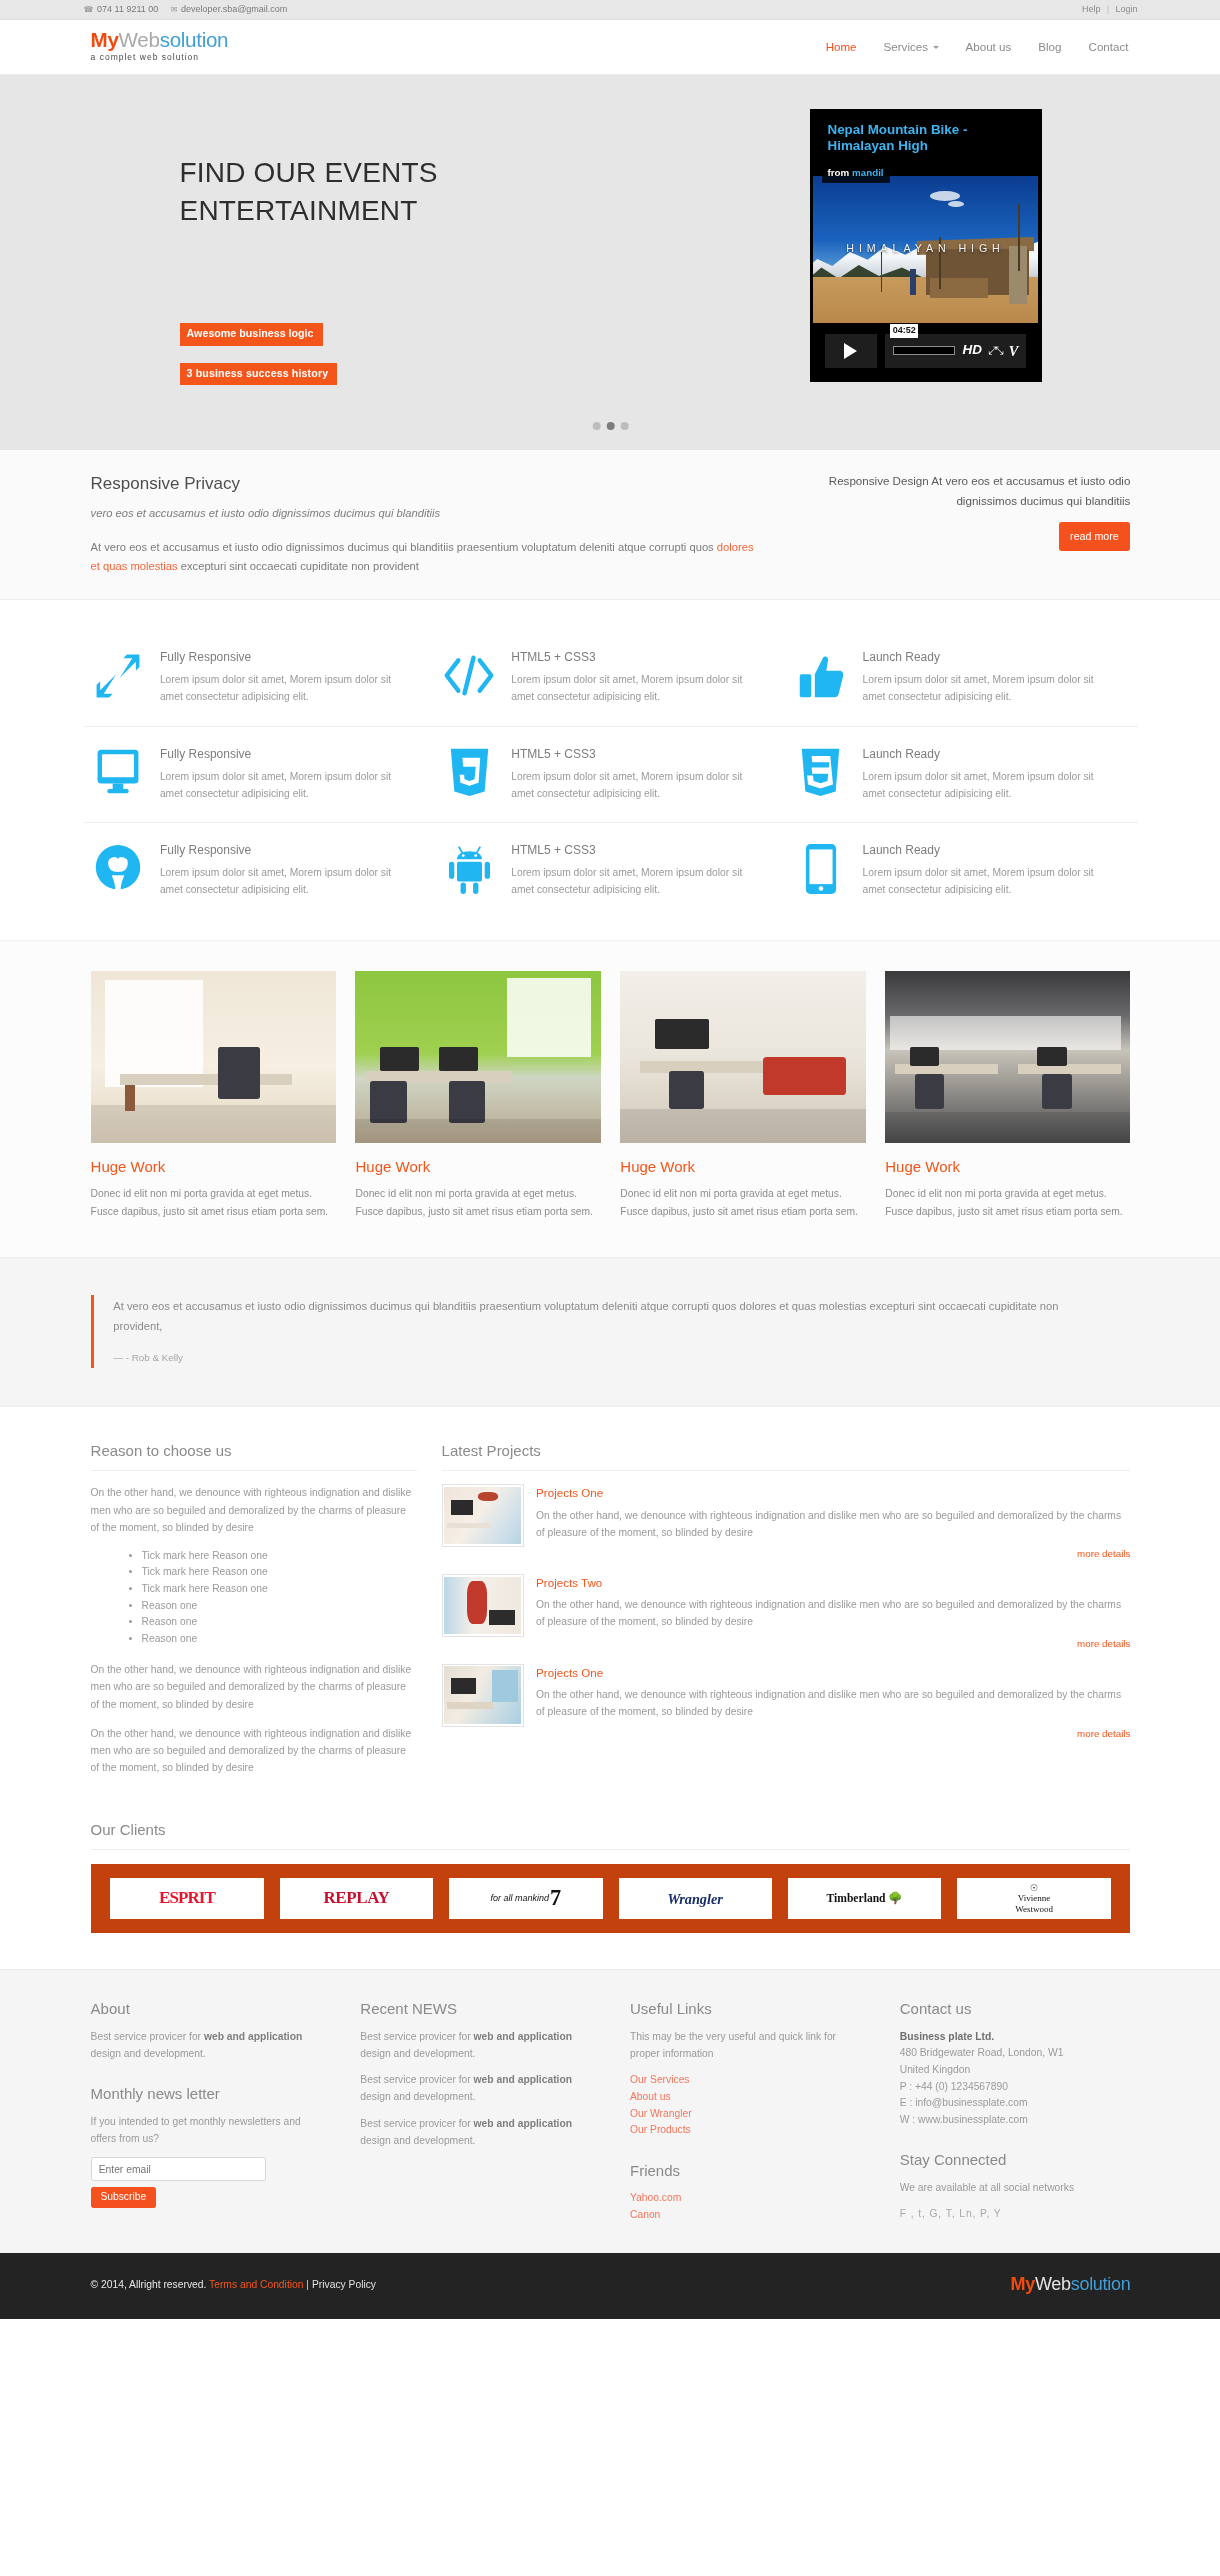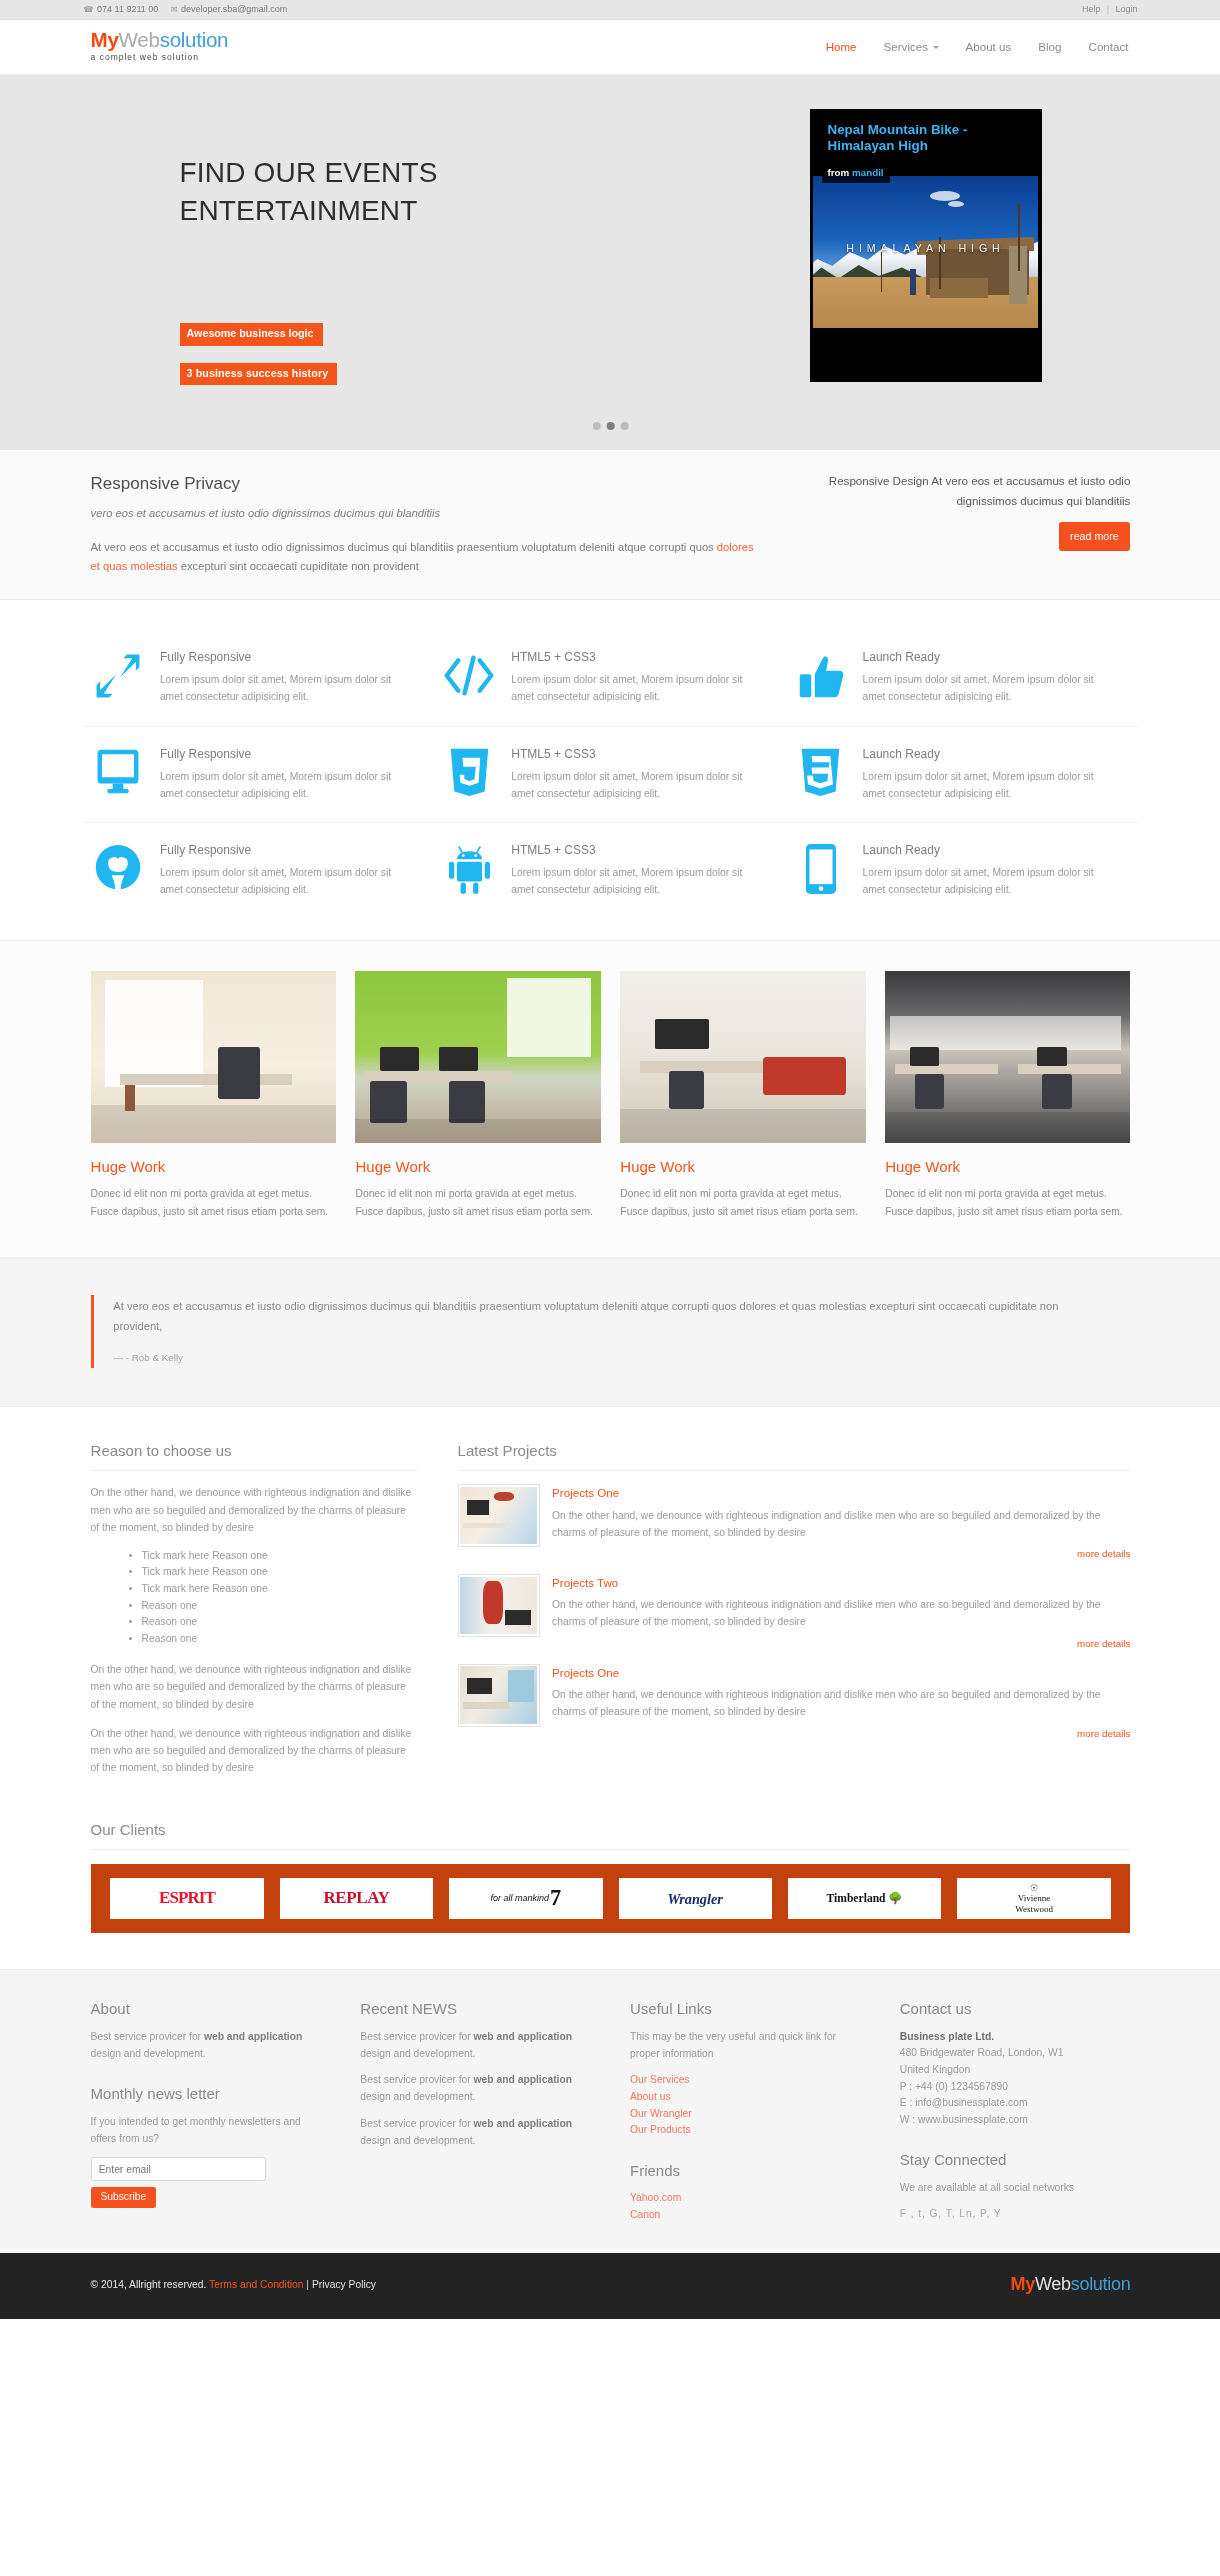--- a/index.html
+++ b/index.html
@@ -129,21 +129,21 @@
 
   
   .quoteband { background: #f5f5f5; padding: 36px 0 38px; border-top: 0.9px solid #efefef; border-bottom: 0.9px solid #efefef; }
   .quoteband .container { padding-left: 7.1px; }
   .qblock { border-left: 3.6px solid #f4551a; padding: 2.7px 0 2.7px 19.7px; max-width: 1001px; }
   .qblock p { font-size: 11.2px; color: #8b8b8b; line-height: 1.78; }
   .qblock .cite { font-size: 9.8px; color: #a5a5a5; margin-top: 12.5px; display: block; }
 
   
   .lower { background: #fff; padding: 32px 0 23px; }
-  .lower .container { display: flex; gap: 41px; padding: 0 7.1px; }
+  .lower .container { display: flex; gap: 25px; padding: 0 7.1px; }
   .lcol-left { width: 326px; }
   .lcol-right { flex: 1; }
   .sec-title { font-size: 15px; color: #8b8b8b; font-weight: normal; padding-bottom: 8px; border-bottom: 0.9px solid #ededed; margin-bottom: 13.4px; }
   .lcol-left p { font-size: 10.3px; color: #9a9a9a; line-height: 1.68; margin-bottom: 11.6px; }
   .lcol-left ul { margin: 0 0 13.4px 23px; }
   .lcol-left li { font-size: 10.3px; color: #9a9a9a; line-height: 1.62; list-style: disc; margin-left: 28px; }
 
   .proj { display: flex; gap: 12.5px; margin-bottom: 12.5px; }
   .proj-thumb { width: 82px; min-width: 82px; height: 63px; border: 0.9px solid #e2e2e2; padding: 1.8px; background: #fff; }
   .proj-img { width: 100%; height: 100%; position: relative; overflow: hidden; }
@@ -272,20 +272,32 @@
           <div class="shed"></div>
           <div class="pillar"></div>
           <div class="wood"></div>
           <div class="person"></div>
           <i class="pole" style="left:30%;bottom:24%;height:30%;"></i>
           <i class="pole" style="left:56%;bottom:26%;height:34%;"></i>
           <i class="pole" style="right:8%;bottom:38%;height:44%;"></i>
         </div>
         <div class="vid-overlay-text">HIMALAYAN HIGH</div>
 
+        <div class="vid-controls">
+          <div class="play-btn">
+              <span class="play-tri"></span>
+            </div>
+          <div class="progress-area">
+            <span class="time-chip">04:52</span>
+            <span class="prog-track"></span>
+            <span class="hd-badge">HD</span>
+            <span class="ic-expand">⤢⤡</span>
+            <span class="ic-vimeo">V</span>
+          </div>
+        </div>
       </div>
     </div>
 
     <div class="hero-dots">
       <span></span>
       <span class="on"></span>
       <span></span>
     </div>
   </div>
 </div>

